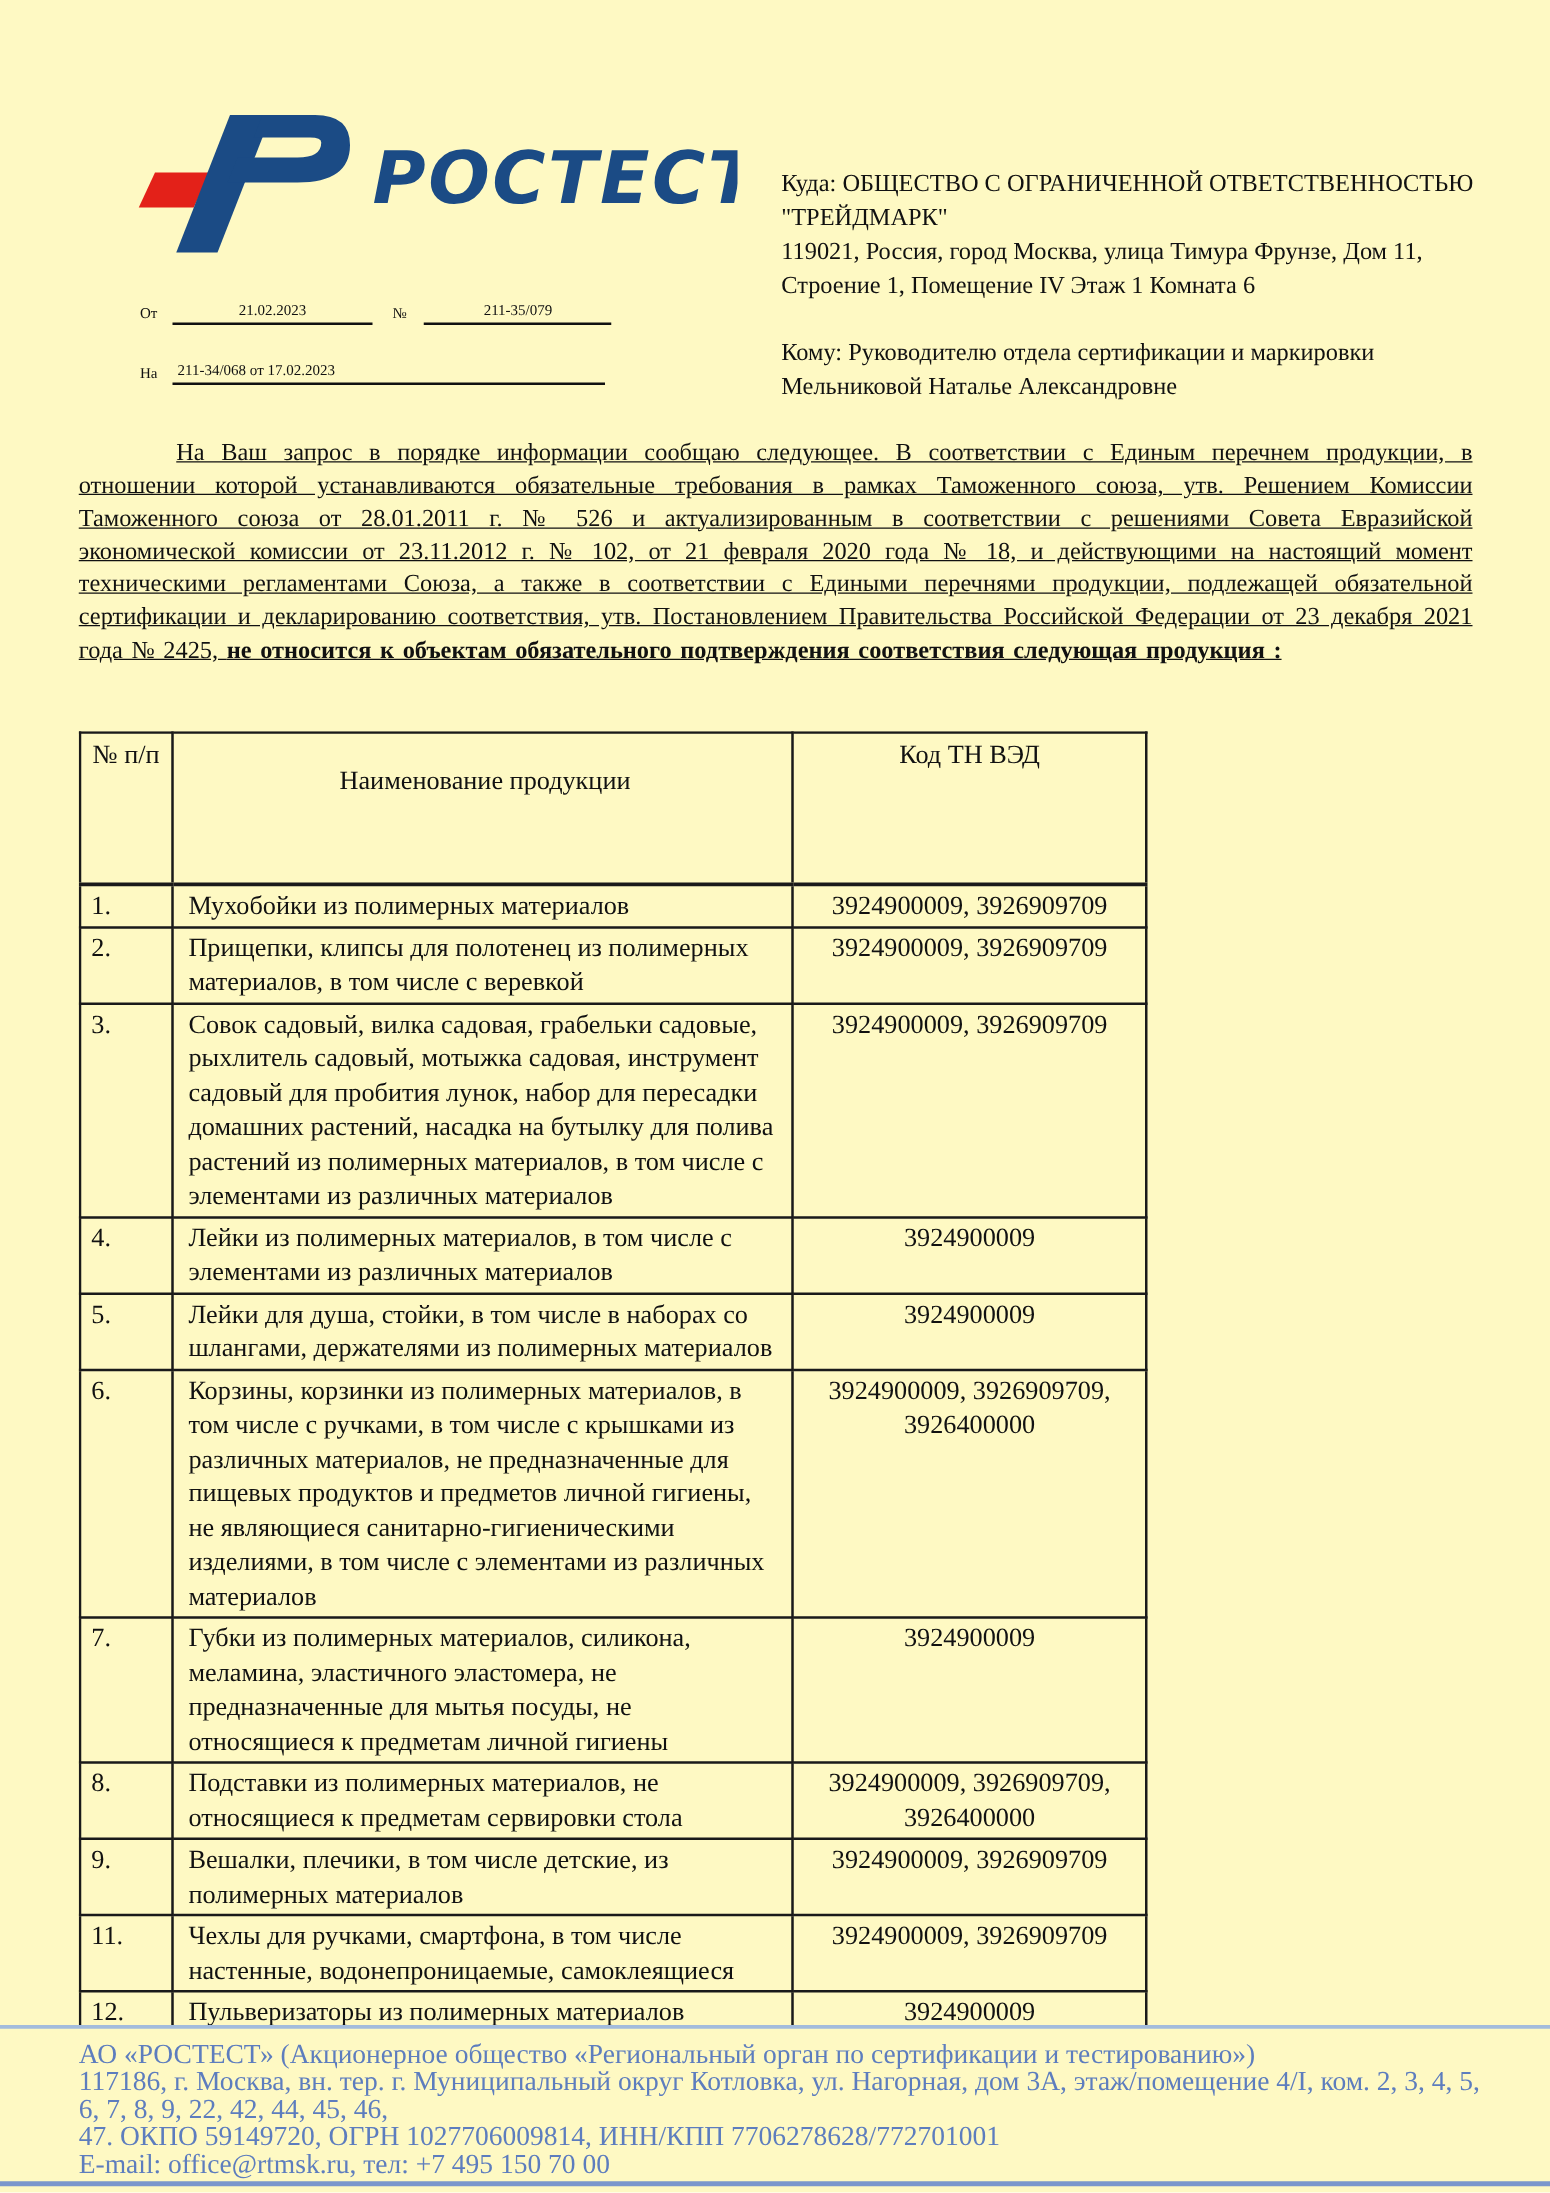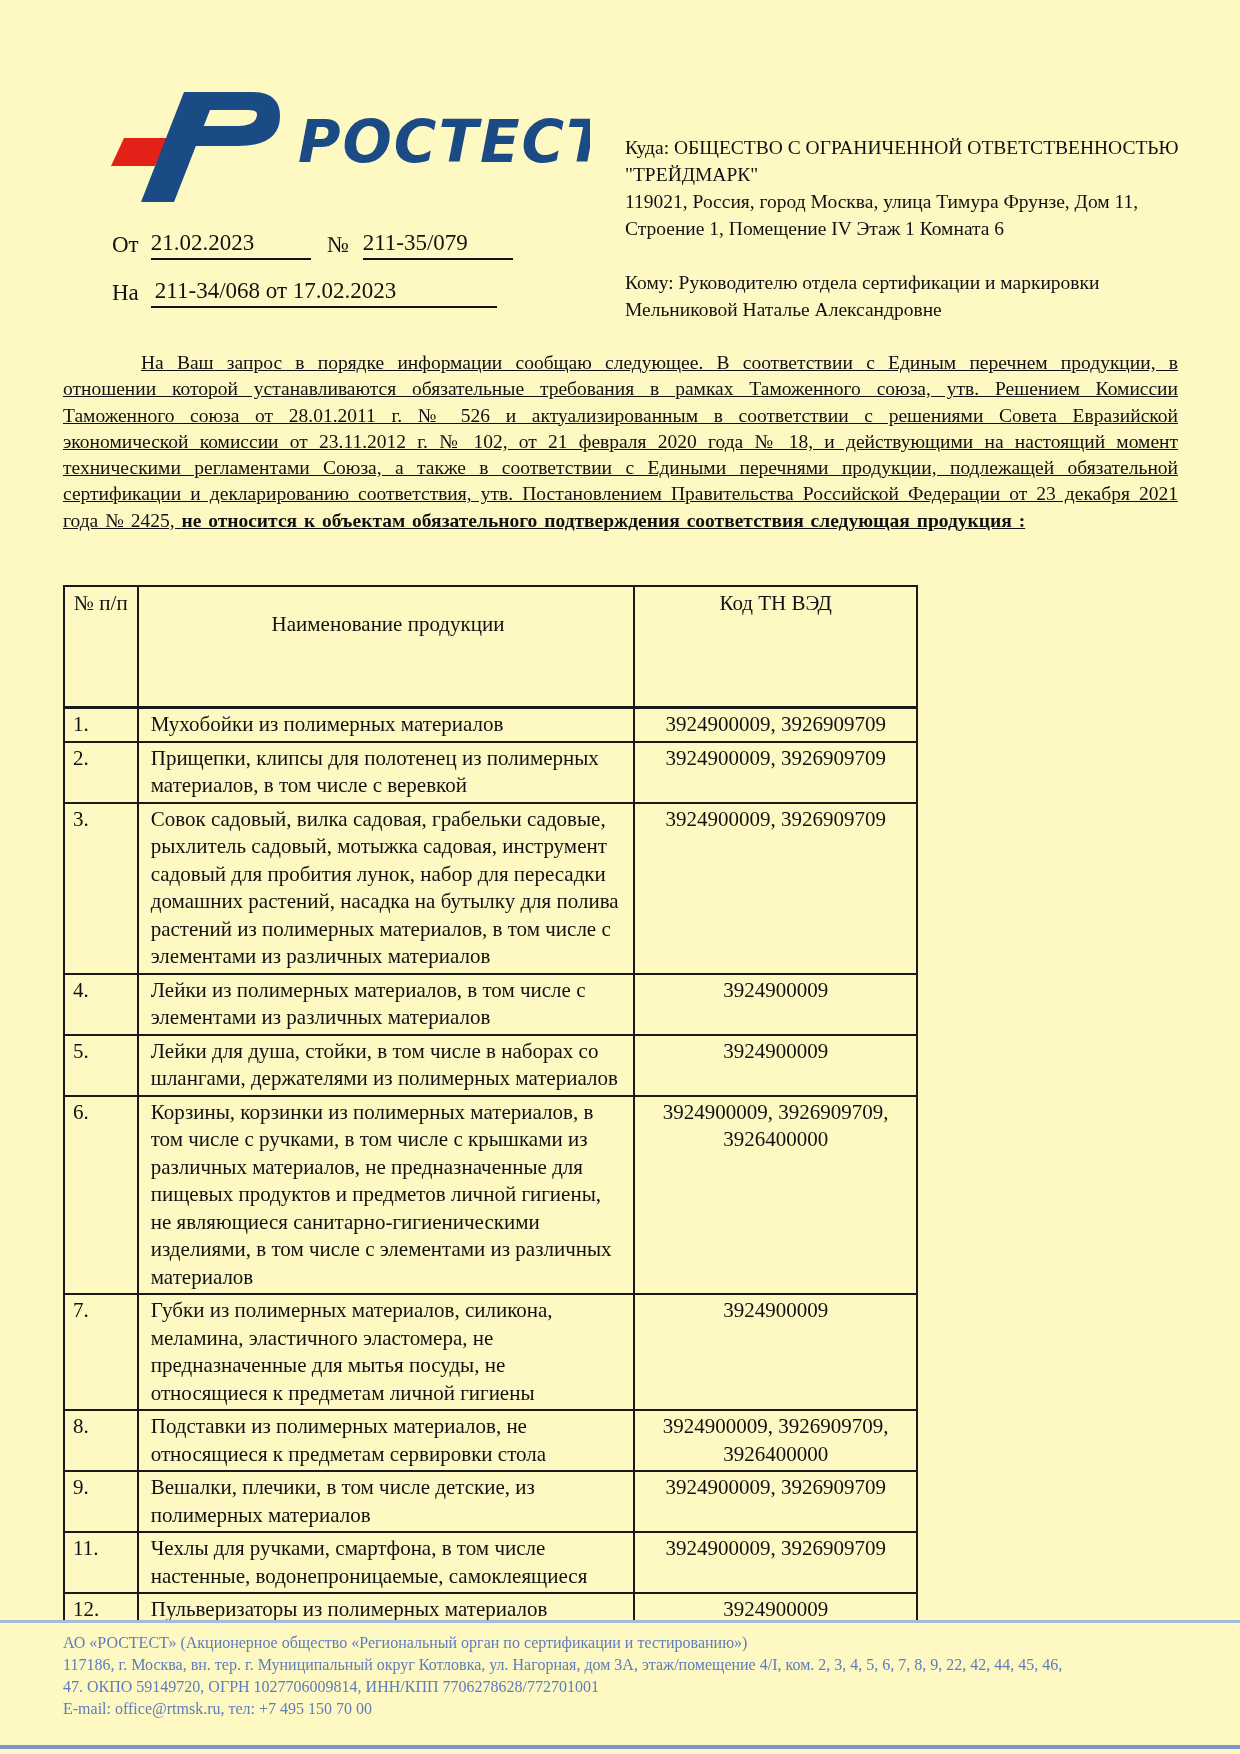--- a/index.html
+++ b/index.html
@@ -6,26 +6,26 @@
   .page {
     position:relative; width:1240px; height:1754px; background:#fef9c3;
     font-family:"Liberation Serif", serif; color:#111;
     overflow:hidden;
   }
 
   
   .logo { position:absolute; left:110px; top:86px; width:480px; height:124px; }
 
   
-  .ref { position:absolute; left:112px; top:224px; width:470px; font-size:23px; }
+  .ref { position:absolute; left:112px; top:224px; width:470px; font-size:12px; }
   .ref-row { display:flex; align-items:flex-end; height:36px; }
   .ref-row.second { margin-top:12px; }
   .ref-label { flex:0 0 auto; padding-bottom:2px; }
   .ref-line {
-    border-bottom:2px solid #111; padding-bottom:2px;
+    border-bottom:2px solid #111; text-align:center; padding-bottom:2px;
     margin-left:12px; white-space:nowrap;
   }
   .w-date { width:160px; }
   .w-num  { width:150px; margin-left:14px; }
   .w-reply{ width:342px; text-align:left; padding-left:4px; }
   .ref-nom { margin-left:16px; padding-bottom:2px; }
 
   
   .recipient {
     position:absolute; left:625px; top:106px; width:560px;
@@ -65,21 +65,21 @@
   .c-code { width:329px; text-align:center;margin-top:16px; }
   table.products tr:last-child .c-name { padding-top:24px !important; height:92px; }
 
   
   .footer-rule-top {
     position:absolute; left:0; top:1620px; width:1240px; height:3px;
     background:#a3bcdc;
   }
   .footer {
     position:absolute; left:63px; top:1632px; width:1130px;
-    color:#5d7dbe; font-size:16px; line-height:22px;
+    color:#5d7dbe; font-size:22px; line-height:22px;
   }
   .footer-rule-bottom {
     position:absolute; left:0; top:1745px; width:1240px; height:4px;
     background:#7b97cc;
   }
 </style>
 </head>
 <body>
 
 <div class="page">

